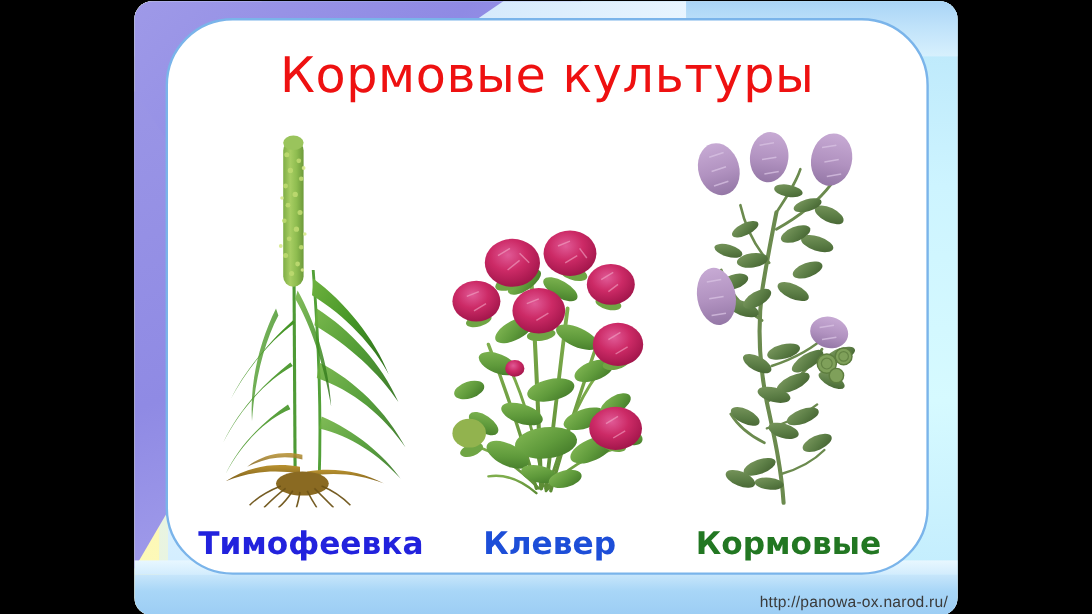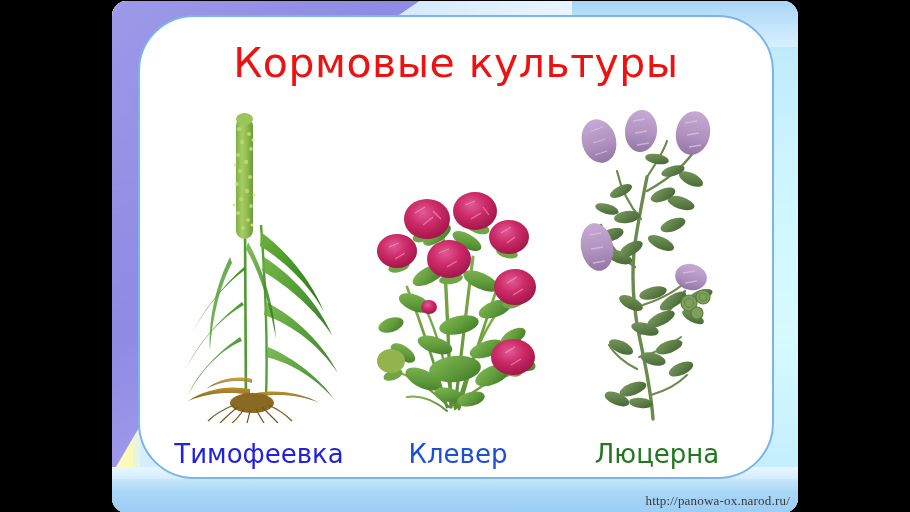--- a/index.html
+++ b/index.html
@@ -92,27 +92,27 @@
   .plant-cell svg{ display:block; }
 
   
   .labels{
     position:absolute; left:24px; top:422px; width:588px;
     display:flex; justify-content:space-between;
   }
   .label{
     width:190px; text-align:center;
     font-family:"DejaVu Sans", sans-serif;
-    font-size:26px; font-weight:400; white-space:nowrap;
+    font-size:26px; font-weight:700; white-space:nowrap;
   }
 
   
   .url{
     position:absolute; right:8px; bottom:4px;
-    font-family:Liberation Serif, serif;
+    font-family:Liberation Sans, sans-serif;
     font-size:13px; color:#3a3a3a; letter-spacing:.2px;
     white-space:nowrap;
   }
 </style>
 </head>
 <body>
 
 <div id="stage">
 
   <div id="slide">
@@ -401,21 +401,21 @@
               <circle cx="134" cy="190" r="4"></circle>
             </g>
           </svg>
         </div>
 
       </div>
 
       <div class="labels">
         <div class="label" style="color:#2222dd">Тимофеевка</div>
         <div class="label" style="color:#1d4ed8">Клевер</div>
-        <div class="label" style="color:#227722">Люцерна</div>
+        <div class="label" style="color:#227722">Кормовые</div>
       </div>
 
     </div>
 
     <div class="url">http://panowa-ox.narod.ru/</div>
 
   </div>
 </div>
 
 </body></html>

